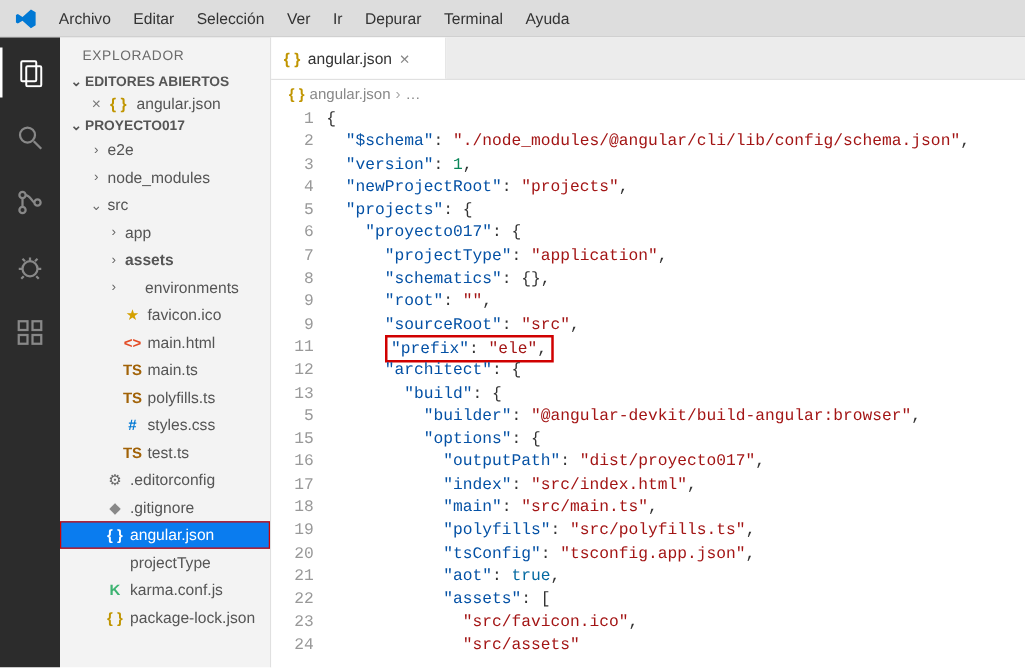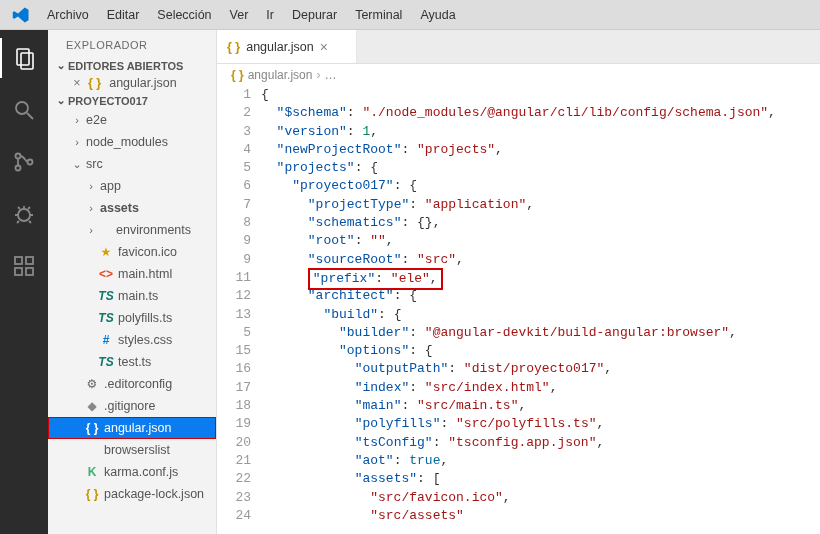--- a/index.html
+++ b/index.html
@@ -102,21 +102,21 @@
   .tree-row.selected {
     background: #0a7cef;
     color: #fff;
   }
   .tree-row.selected .ficon { color:#fff !important; }
   .tree-row .chev { width:14px; text-align:center; color:#666; font-size:11px;}
   .tree-row .ficon { width:16px; text-align:center; margin-right:4px; font-size:12px;}
   .indent1 { padding-left: 22px; }
   .indent2 { padding-left: 36px; }
   .ic-json { color:#c09500; font-weight:700; }
-  .ic-ts { color:#0f766e; font-weight:700; font-size:10px;font-style:italic; }
+  .ic-ts { color:#a16207; font-weight:700; font-size:10px; }
   .ic-css { color:#0078d4; font-weight:700; }
   .ic-html { color:#e34c26; font-weight:700; }
   .ic-star { color:#d4a000; }
   .ic-gear { color:#666; }
   .ic-git { color:#888; }
   .ic-k { color:#3cb371; font-weight:700; }
   .red-outline { outline: 1.5px solid #d00000; outline-offset: -1px; }
   
   .editor-group {
     flex: 1;
@@ -328,21 +328,21 @@
           <span>.gitignore</span>
         </div>
         <div class="tree-row indent1 selected red-outline">
           <span class="chev"> </span>
           <span class="ficon ic-json">{ }</span>
           <span>angular.json</span>
         </div>
         <div class="tree-row indent1">
           <span class="chev"> </span>
           <span class="ficon"> </span>
-          <span>browserslist</span>
+          <span>projectType</span>
         </div>
         <div class="tree-row indent1">
           <span class="chev"> </span>
           <span class="ficon ic-k">K</span>
           <span>karma.conf.js</span>
         </div>
         <div class="tree-row indent1">
           <span class="chev"> </span>
           <span class="ficon ic-json">{ }</span>
           <span>package-lock.json</span>

